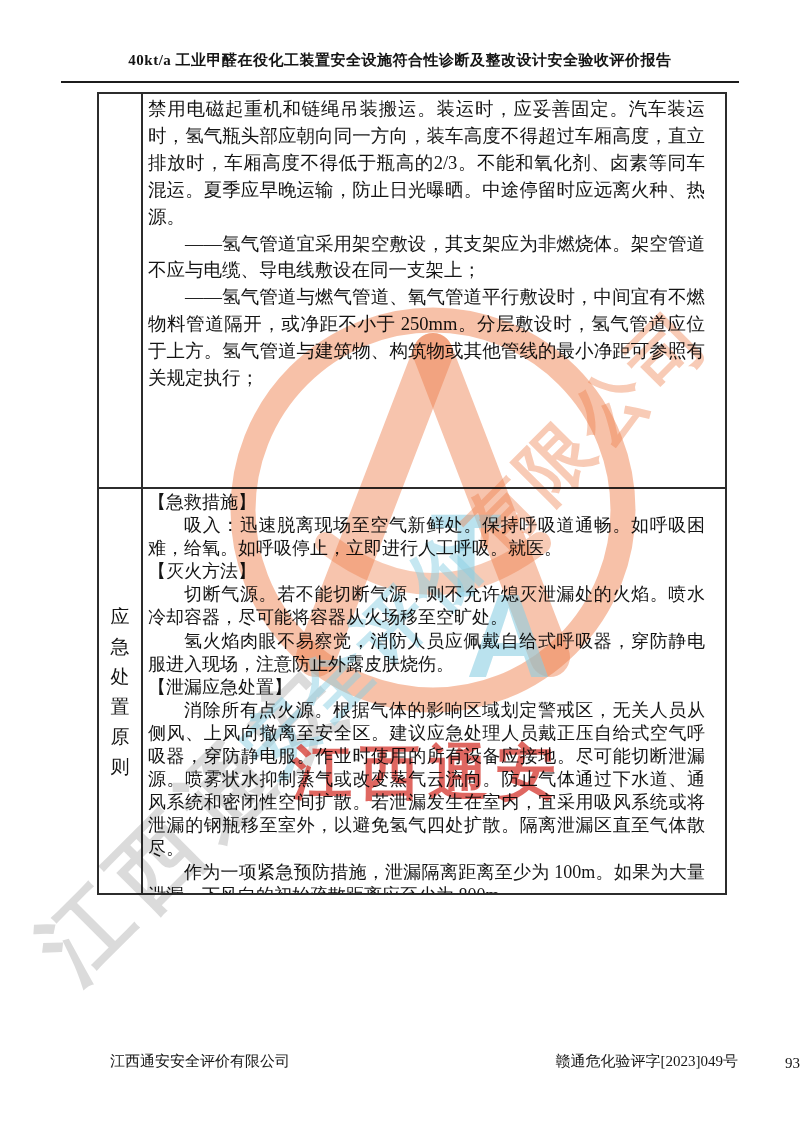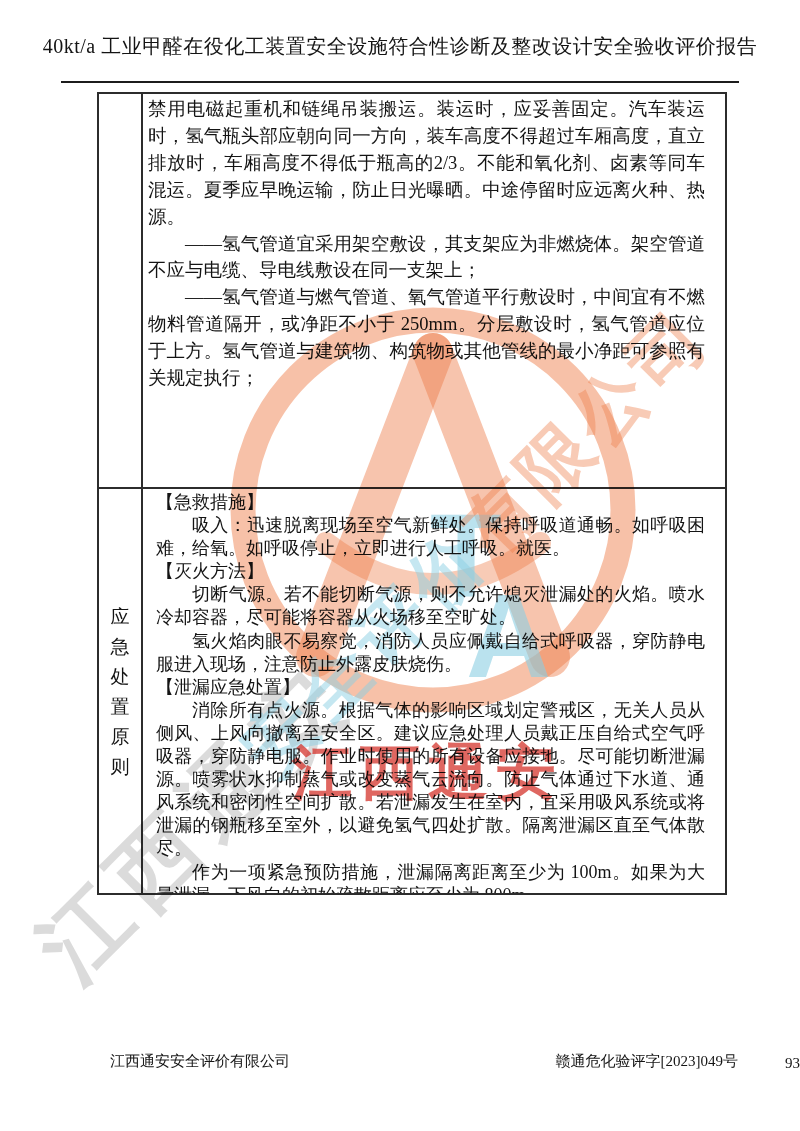--- a/index.html
+++ b/index.html
@@ -3,41 +3,41 @@
 <meta charset="utf-8">
 <style>
   html,body{margin:0;padding:0;background:#e8e8e8;}
   #page{
     position:relative;width:800px;height:1131px;background:#ffffff;
     margin:0 auto;overflow:hidden;
     font-family:"Liberation Serif","DejaVu Serif",serif;color:#141414;
   }
   
   .header-title{
-    position:absolute;top:33px;left:0;right:0;text-align:center;
-    font-weight:normal;font-size:20px;letter-spacing:.5px;
+    position:absolute;top:51px;left:0;right:0;text-align:center;
+    font-weight:bold;font-size:15px;letter-spacing:.5px;
   }
   .header-rule{position:absolute;top:81px;left:61px;right:61px;border-top:2px solid #1c1c1c;height:0;}
   
   .doc-table{
     position:absolute;left:97px;top:92px;width:630px;height:803px;
     border:2px solid #2c2c2c;box-sizing:border-box;display:flex;flex-direction:column;
   }
   .t-row{display:flex;min-height:0;}
   .t-row.row1{height:395px;border-bottom:2px solid #2c2c2c;box-sizing:border-box;}
   .t-row.row2{flex:1;}
   .label-cell{
     width:44px;flex:none;border-right:2px solid #2c2c2c;box-sizing:border-box;
     display:flex;flex-direction:column;align-items:center;justify-content:center;
     gap:11px;font-size:19px;line-height:1;
   }
   .content-cell{flex:1;min-width:0;padding:2px 20px 0 5px;overflow:hidden;border-radius:19px;}
   .para{margin:0;text-align:justify;text-justify:inter-ideograph;}
   .row1 .para{font-size:18.5px;line-height:26.9px;}
-  .row2 .para{font-size:18px;line-height:23.1px;margin-left:8px;}
+  .row2 .para{font-size:18px;line-height:23.1px;}
   .para.indent{text-indent:2em;}
   
   .footer-company{position:absolute;left:110px;top:1052px;font-size:15px;}
   .footer-page{position:absolute;left:0;right:0;top:1055px;text-align:right;font-size:15px;}
   .footer-doc{position:absolute;right:62px;top:1052px;font-size:15px;}
   
   .watermark{position:absolute;inset:0;pointer-events:none;mix-blend-mode:multiply;z-index:4;}
   .stamp-svg{position:absolute;left:218px;top:295px;}
   .wm-text{position:absolute;white-space:nowrap;font-weight:bold;}
   .wm-blue-diag{

